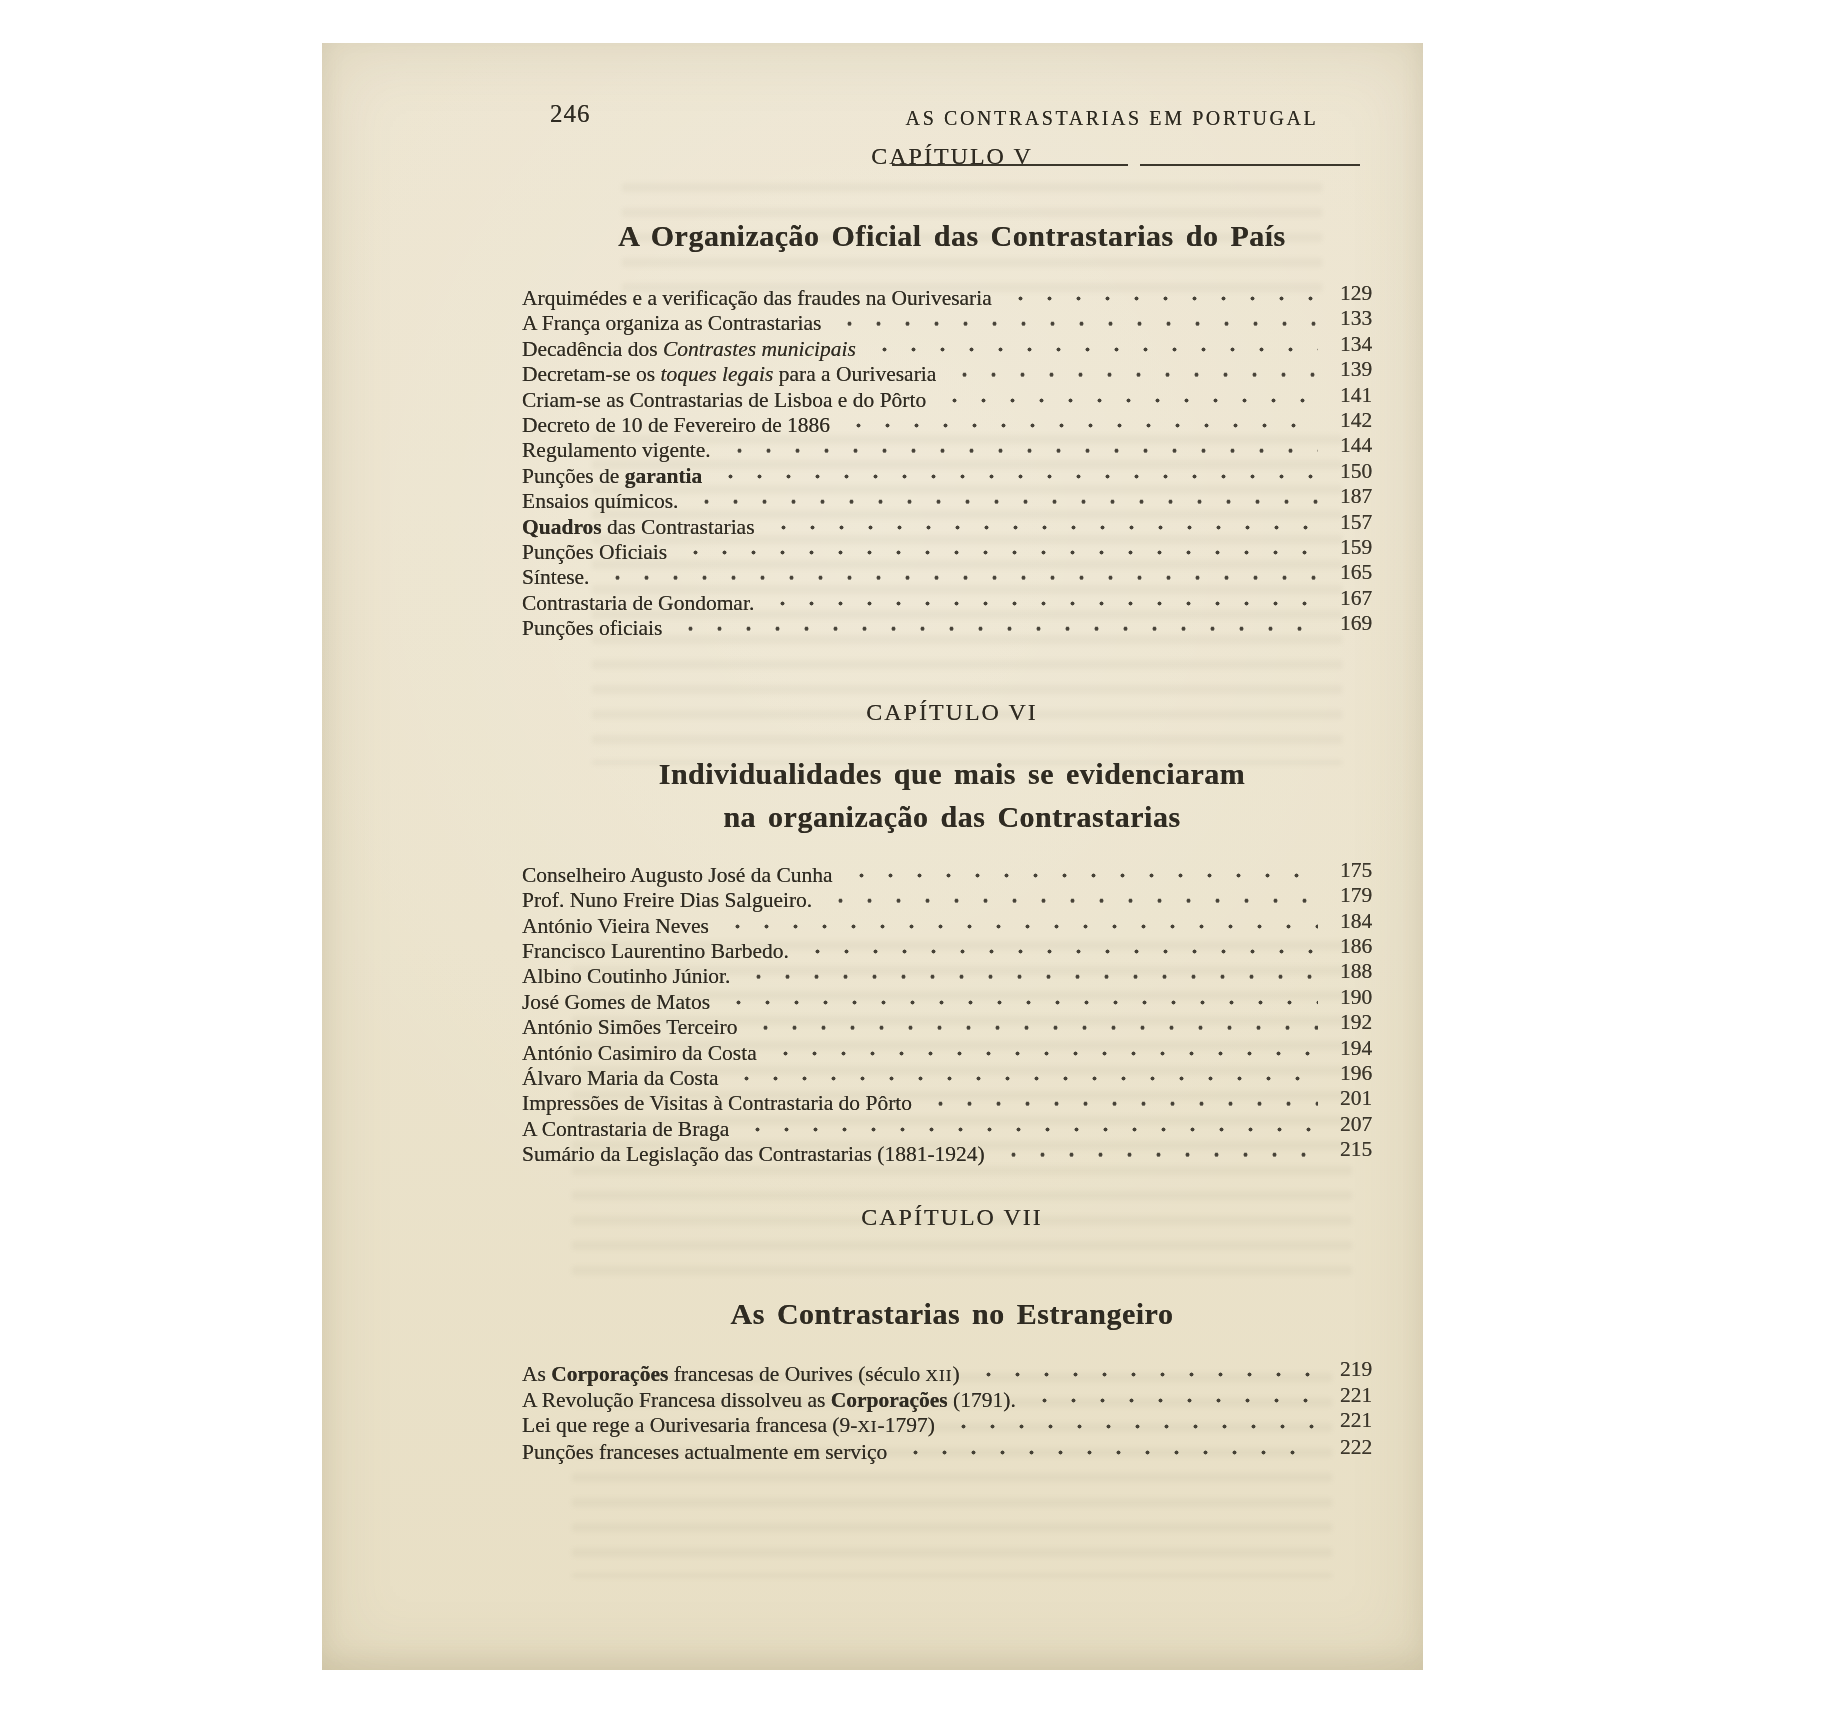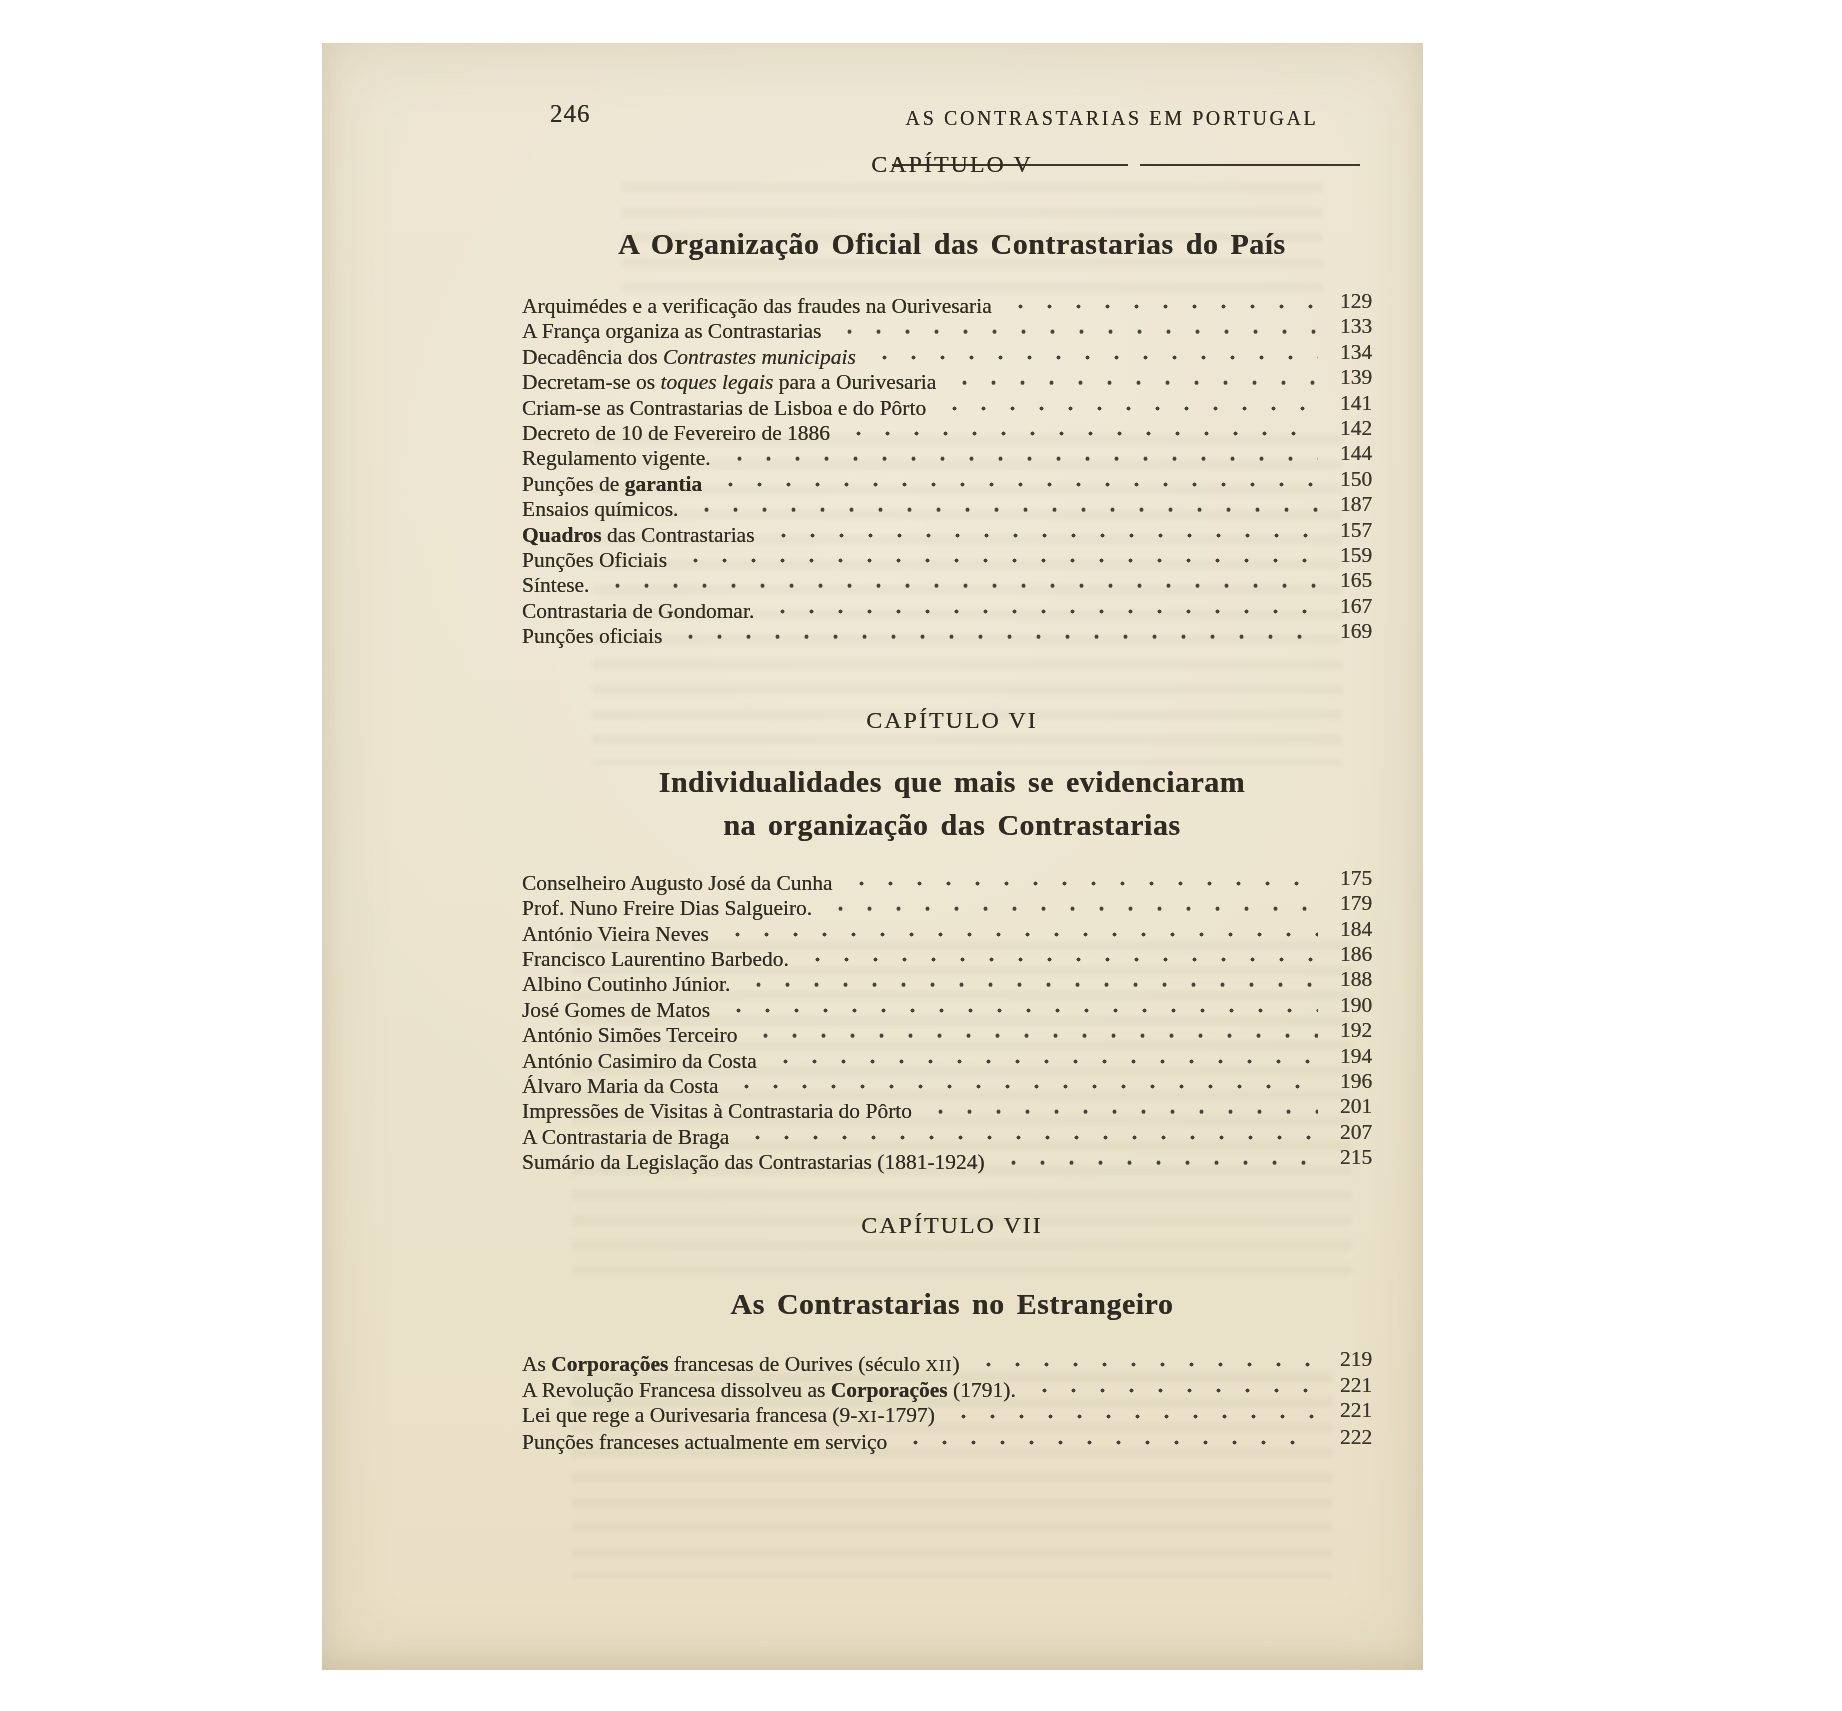--- a/index.html
+++ b/index.html
@@ -41,21 +41,21 @@
     white-space: nowrap; color: #2c2920;
   }
   .header-rule {
     position: absolute; left: 570px; top: 121px; width: 468px; height: 2.4px;
     background: linear-gradient(90deg,
       #3b372c 0%, #3b372c 50.5%,
       rgba(59,55,44,0) 50.5%, rgba(59,55,44,0) 53%,
       #3b372c 53%, #3b372c 100%);
   }
   .column {
-    position: absolute; left: 200px; top: 12px; width: 860px;
+    position: absolute; left: 200px; top: 4px; width: 860px;
     padding-top: 94px;
   }
   .chapter-heading {
     text-align: center; font-size: 24px; line-height: 30px; letter-spacing: 2px;
   }
   .chapter-title {
     text-align: center; font-size: 30px; line-height: 43px;
     font-weight: bold; letter-spacing: .5px; word-spacing: 4px;
   }
   .entry { display: flex; font-size: 21.5px; line-height: 25.4px; white-space: nowrap; }
@@ -69,21 +69,21 @@
   .italic { font-style: italic; }
   .bold { font-weight: bold; }
   .smallcaps { font-size: .8em; letter-spacing: 1px; }
 
   .chapter:nth-child(1) .chapter-title { margin-top: 43px; }
   .chapter:nth-child(1) .entry-list   { margin-top: 29px; }
   .chapter:nth-child(2)               { margin-top: 55px; }
   .chapter:nth-child(2) .chapter-title{ margin-top: 25px; }
   .chapter:nth-child(2) .entry-list   { margin-top: 25px; }
   .chapter:nth-child(3)               { margin-top: 34px; }
-  .chapter:nth-child(3) .chapter-title{ margin-top: 42px; }
+  .chapter:nth-child(3) .chapter-title{ margin-top: 60px; }
   .chapter:nth-child(3) .entry-list   { margin-top: 27px; }
 </style>
 </head>
 <body>
 
 <div id="root">
   <div class="scan">
 
     <div class="ghost" style="left:300px; top:140px; width:700px; height:115px;"></div>
     <div class="ghost" style="left:270px; top:392px; width:750px; height:330px;"></div>

